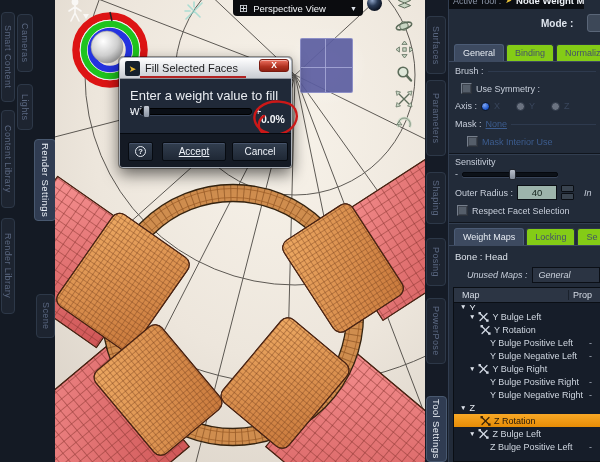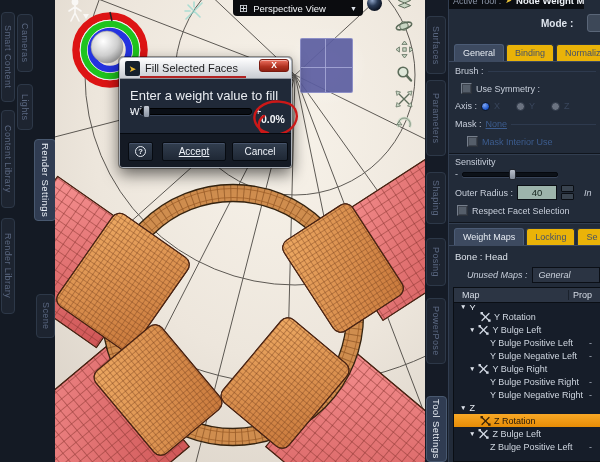--- a/index.html
+++ b/index.html
@@ -75,21 +75,21 @@
   .rp-row{position:absolute;left:0;right:0;display:flex;align-items:center;color:#c7ceda;font-size:9px;padding-left:6px;gap:4px;}
   .rp-activetool{position:absolute;left:0;right:16px;top:0;height:9px;overflow:hidden;background:#0b0e13;}
   .rp-activetool .inner{margin-top:-5px;display:flex;gap:4px;align-items:center;padding-left:4px;white-space:nowrap;}
   .at-label{color:#8a94a6;font-size:9px;}
   .at-icon{color:#e8c33a;font-size:8px;}
   .at-name{color:#eef2f8;font-weight:bold;font-size:9.5px;}
   .mode-label{position:absolute;left:92px;top:18px;font-size:10px;font-weight:bold;color:#dfe5ee;}
   .mode-btn{position:absolute;left:138px;top:14px;width:24px;height:18px;background:#3d4858;border:1px solid #5a6678;border-radius:3px;}
   .tabrow{position:absolute;left:0;right:-20px;display:flex;align-items:flex-end;gap:2px;border-bottom:1px solid #3d4a60;padding-left:5px;}
   .htab{height:17px;display:flex;align-items:center;justify-content:center;padding:0 8px;font-size:9px;
-        background:#eab308;color:#45526a;border:1px solid #2c3645;border-bottom:none;border-radius:3px 3px 0 0;cursor:pointer;}
+        background:#84cc16;color:#45526a;border:1px solid #2c3645;border-bottom:none;border-radius:3px 3px 0 0;cursor:pointer;}
   .htab.active{background:#3d4a60;color:#e6ebf2;border-color:#4c5c76;}
   .chk{width:11px;height:11px;background:#555e6a;border:1px solid #767f8c;border-right-color:#2b313a;border-bottom-color:#2b313a;
        box-shadow:inset 0 0 0 1px #3c434e;flex:0 0 auto;cursor:pointer;}
   .radio{width:9px;height:9px;border-radius:50%;background:#6a7280;border:1px solid #2a3342;flex:0 0 auto;cursor:pointer;}
   .radio.sel{background:radial-gradient(circle at 35% 30%,#7fa6f0,#1a52c8 70%);border-color:#0c1626;}
   .dim-letter{color:#39465c;}
   .linktext{color:#3c5c8e;}
   .u{text-decoration:underline;}
   .flexline{flex:1;border-bottom:1px solid #2e3a4e;height:1px;margin-right:4px;}
   .divider{position:absolute;left:0;right:0;height:2px;border-top:1px solid #10151d;border-bottom:1px solid #323e50;}
@@ -456,56 +456,56 @@
         </div>
         <div>
 
             <div class="map-row lvl-group clipped">
               <span class="row-arrow">▼</span>
 
               <span class="row-label">Y</span>
 
             </div>
 
-            <div class="map-row lvl-item">
-
-              <span class="bone-ico">
-                <svg width="11" height="10" viewBox="0 0 11 10">
-                  <g stroke="currentColor" stroke-width="1.2" stroke-linecap="round">
-                    <line x1="2" y1="1.5" x2="9" y2="8.5"></line>
-                    <line x1="9" y1="1.5" x2="2" y2="8.5"></line>
-                  </g>
-                  <g fill="currentColor">
-                    <rect x="0.5" y="0" width="2.4" height="2.4"></rect>
-                    <rect x="8.2" y="7.4" width="2.4" height="2.4"></rect>
-                  </g>
-                </svg>
-              </span>
-              <span class="row-label">Y Rotation</span>
-
-            </div>
-
             <div class="map-row lvl-sub">
               <span class="row-arrow">▼</span>
               <span class="bone-ico">
                 <svg width="11" height="10" viewBox="0 0 11 10">
                   <g stroke="currentColor" stroke-width="1.2" stroke-linecap="round">
                     <line x1="2" y1="1.5" x2="9" y2="8.5"></line>
                     <line x1="9" y1="1.5" x2="2" y2="8.5"></line>
                   </g>
                   <g fill="currentColor">
                     <rect x="0.5" y="0" width="2.4" height="2.4"></rect>
                     <rect x="8.2" y="7.4" width="2.4" height="2.4"></rect>
                   </g>
                 </svg>
               </span>
               <span class="row-label">Y Bulge Left</span>
 
             </div>
 
+            <div class="map-row lvl-item">
+
+              <span class="bone-ico">
+                <svg width="11" height="10" viewBox="0 0 11 10">
+                  <g stroke="currentColor" stroke-width="1.2" stroke-linecap="round">
+                    <line x1="2" y1="1.5" x2="9" y2="8.5"></line>
+                    <line x1="9" y1="1.5" x2="2" y2="8.5"></line>
+                  </g>
+                  <g fill="currentColor">
+                    <rect x="0.5" y="0" width="2.4" height="2.4"></rect>
+                    <rect x="8.2" y="7.4" width="2.4" height="2.4"></rect>
+                  </g>
+                </svg>
+              </span>
+              <span class="row-label">Y Rotation</span>
+
+            </div>
+
             <div class="map-row lvl-child">
 
               <span class="row-label">Y Bulge Positive Left</span>
               <span class="row-prop">-</span>
             </div>
 
             <div class="map-row lvl-child">
 
               <span class="row-label">Y Bulge Negative Left</span>
               <span class="row-prop">-</span>

